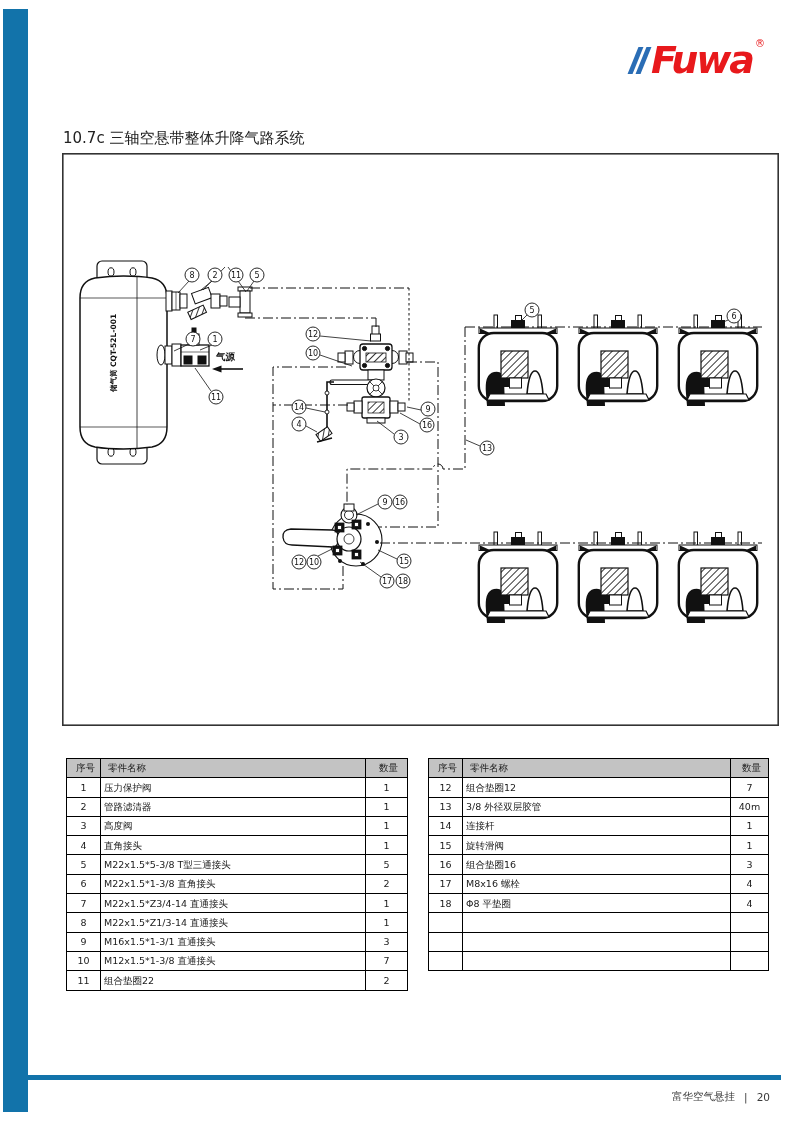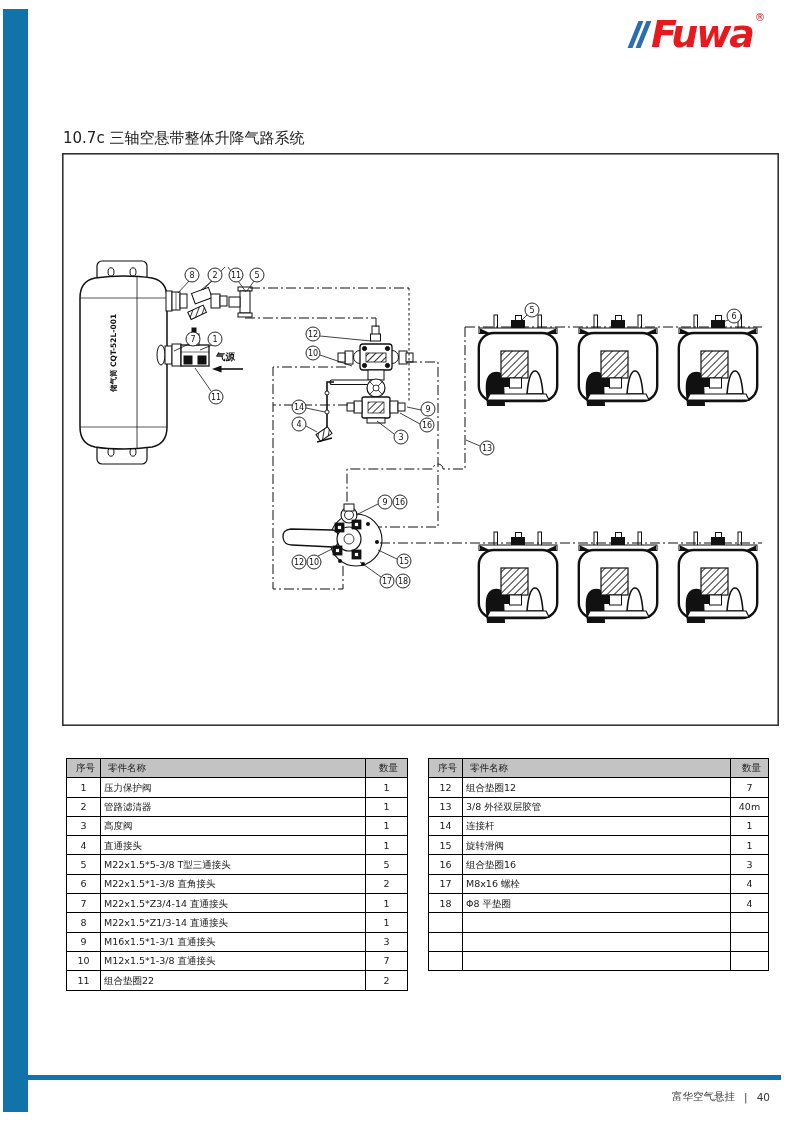--- a/index.html
+++ b/index.html
@@ -2,21 +2,21 @@
 <html><head>
 <meta charset="utf-8">
 <style>
   html,body{margin:0;padding:0;}
   body{
     width:794px;height:1123px;position:relative;background:#fff;overflow:hidden;
     font-family:"DejaVu Sans","Liberation Sans",sans-serif;color:#1a1a1a;
   }
   .accent-bar{position:absolute;left:3px;top:9px;width:25px;height:1103px;background:#1273aa;}
   
-  .logo{position:absolute;top:10px;right:29px;height:48px;display:flex;align-items:center;justify-content:center;}
+  .logo{position:absolute;top:36px;right:29px;height:48px;display:flex;align-items:center;justify-content:center;}
   .logo .slash{display:inline-block;width:5px;height:27px;background:#2a6db5;transform:skewX(-22deg);margin-right:3px;}
   .logo .slash.s2{margin-right:5px;}
   .logo-text{color:#e8191c;font-size:38px;font-weight:bold;font-style:italic;letter-spacing:-2px;line-height:1;}
   .logo-reg{color:#e8191c;font-size:10px;align-self:flex-start;margin-top:2px;margin-left:2px;}
   
   .section-title{position:absolute;left:63px;top:129px;font-size:15px;color:#222;}
   
   .diagram-svg{position:absolute;left:62px;top:153px;}
   
   table.ptable{position:absolute;border-collapse:collapse;table-layout:fixed;background:#fff;}
@@ -364,21 +364,21 @@
         <td>管路滤清器</td>
         <td>1</td>
       </tr>
       <tr>
         <td>3</td>
         <td>高度阀</td>
         <td>1</td>
       </tr>
       <tr>
         <td>4</td>
-        <td>直通接头</td>
+        <td>直角接头</td>
         <td>1</td>
       </tr>
       <tr>
         <td>5</td>
         <td>M22x1.5*5-3/8 T型三通接头</td>
         <td>5</td>
       </tr>
       <tr>
         <td>6</td>
         <td>M22x1.5*1-3/8 直角接头</td>
@@ -476,14 +476,14 @@
         <td></td>
         <td></td>
       </tr>
     </tbody>
 </table>
 
 <div class="footer-line"></div>
 <div class="footer">
   <span>富华空气悬挂</span>
   <span>|</span>
-  <span>40</span>
+  <span>20</span>
 </div>
 
 </body></html>

